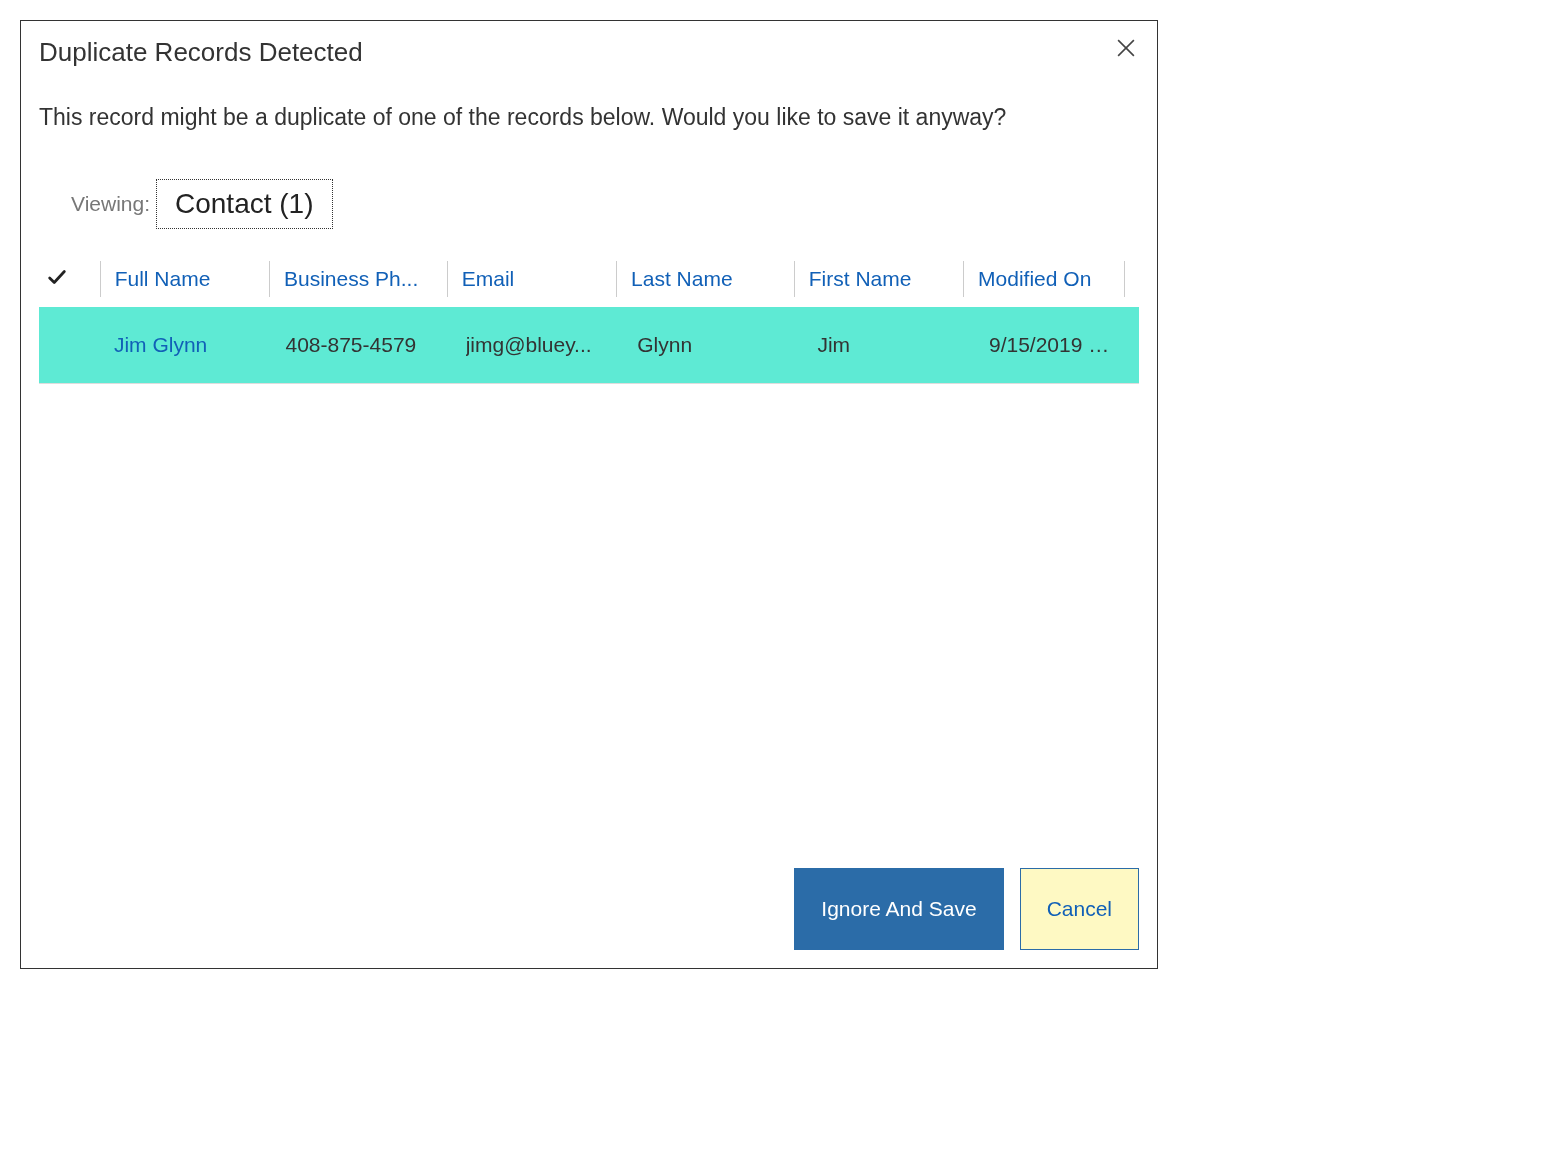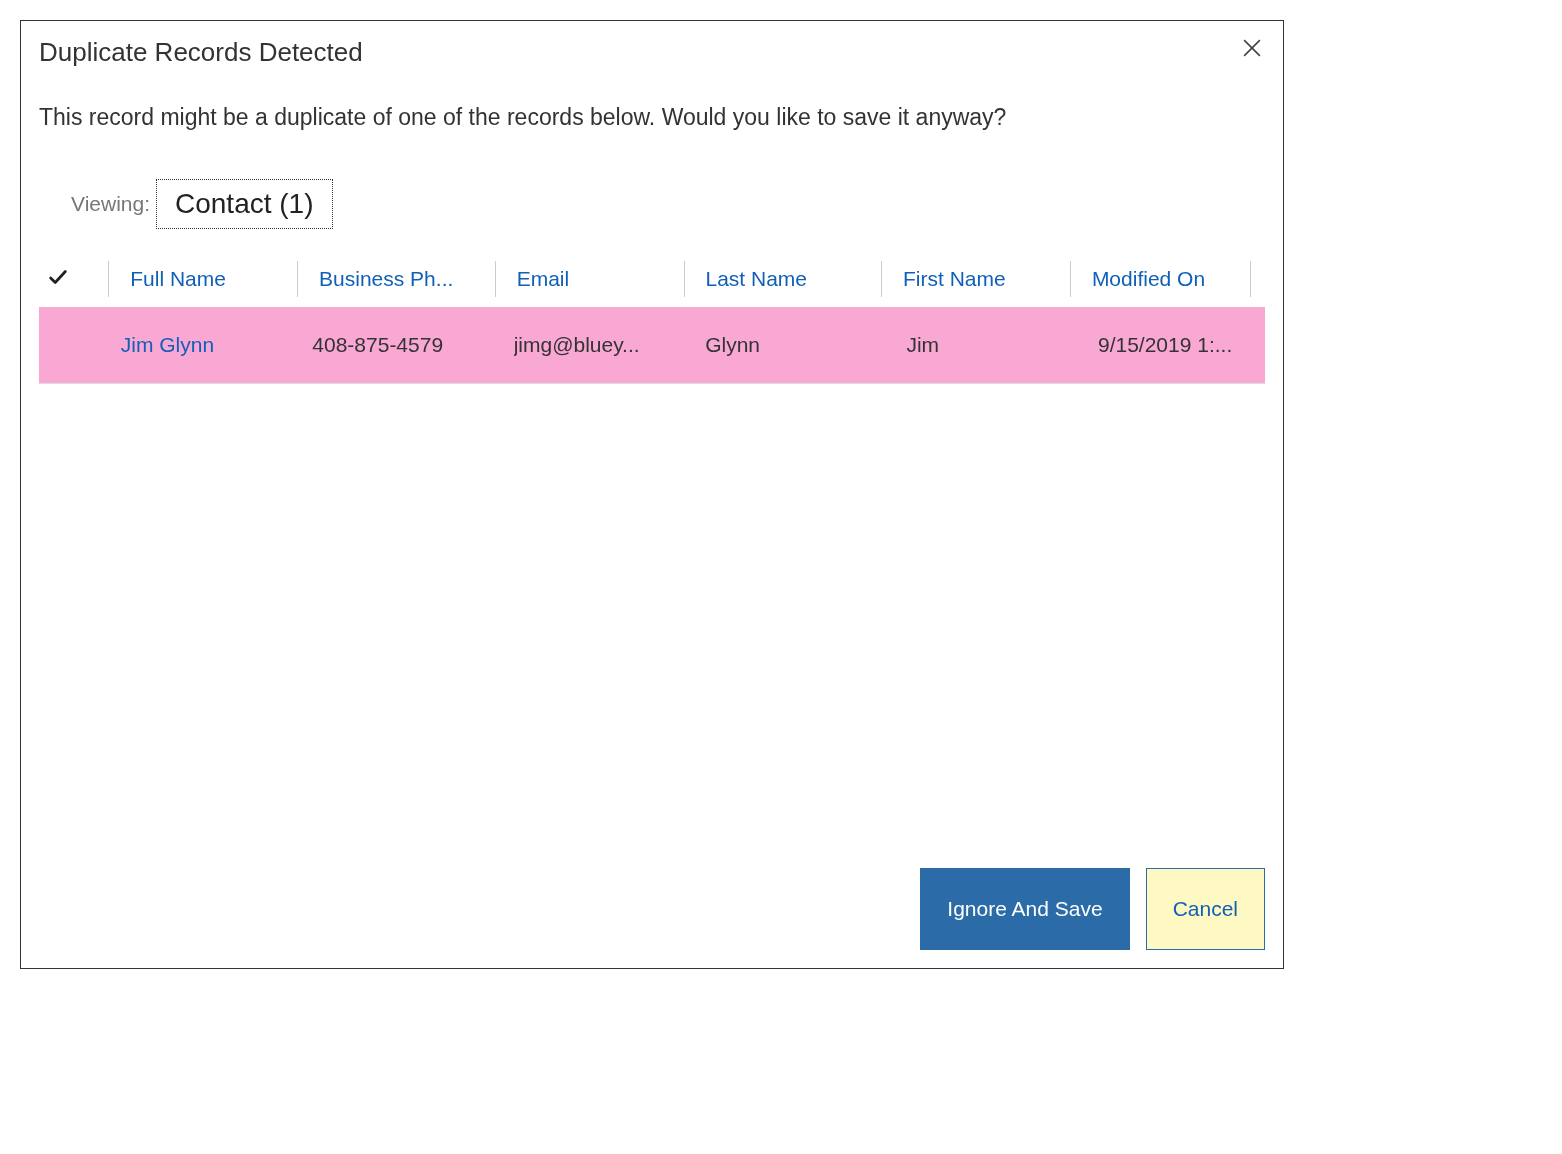--- a/index.html
+++ b/index.html
@@ -3,21 +3,21 @@
 <meta charset="utf-8">
 <style>
   * { box-sizing: border-box; }
   body {
     margin: 0;
     font-family: "Segoe UI", Arial, sans-serif;
     background: #fff;
     padding: 20px;
   }
   .dialog {
-    width: 1264px;
+    width: 1138px;
     height: 949px;
     border: 1px solid #333;
     background: #fff;
     position: relative;
     display: flex;
     flex-direction: column;
   }
   .dialog-header {
     display: flex;
     align-items: flex-start;
@@ -72,25 +72,24 @@
     margin-top: 22px;
     border-bottom: 1px solid #ddd;
   }
   .grid-header, .grid-row {
     display: flex;
     align-items: center;
     font-size: 21px;
   }
   .grid-header {
     height: 56px;
-    gap: 7px;
   }
   .grid-row {
     height: 76px;
-    background: #f9a8d4;
+    background: #5eead4;
   }
   .col { overflow: hidden; white-space: nowrap; text-overflow: ellipsis; padding-right: 24px;}
   .col-check { width: 68px; display:flex; justify-content:center; }
   .col-sep {
     width: 1px;
     height: 36px;
     background: #ccc;
     margin-right: 14px;
   }
   .header-link {

